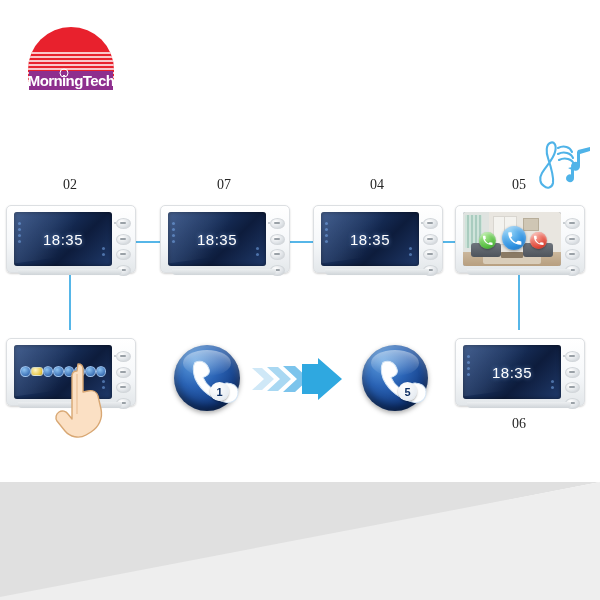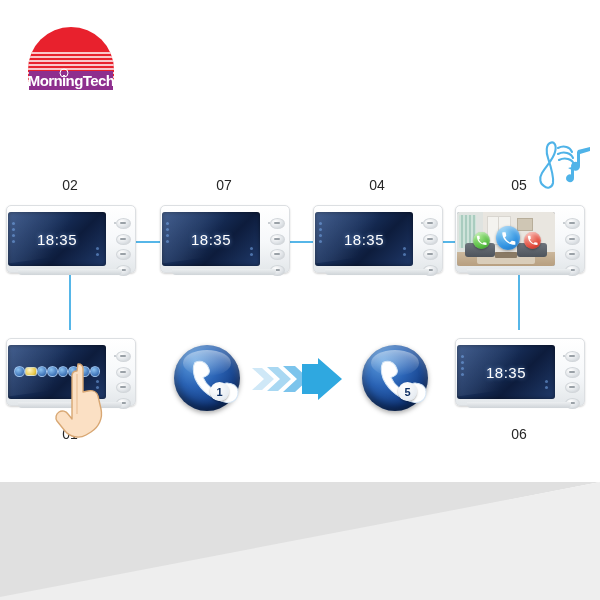--- a/index.html
+++ b/index.html
@@ -40,21 +40,21 @@
     position:absolute;left:0;top:0;width:128px;height:66px;border-radius:5px;
     background:linear-gradient(180deg,#ffffff 0%,#f6f8fa 55%,#e3e7ea 100%);
     border:1px solid #dcdfe2;
     box-shadow:0 1px 2px rgba(0,0,0,.18);
   }
   .mon .foot{
     position:absolute;left:12px;top:64px;width:104px;height:6px;border-radius:0 0 4px 4px;
     background:linear-gradient(180deg,#eceff1,#cfd4d8);
   }
   .mon .screen{
-    position:absolute;left:1px;top:6px;width:98px;height:54px;border-radius:3px;overflow:hidden;
+    position:absolute;left:7px;top:6px;width:98px;height:54px;border-radius:3px;overflow:hidden;
     background:linear-gradient(135deg,#2b4a80 0%,#18305c 38%,#0d1c3c 62%,#203a6b 100%);
     box-shadow:inset 0 0 4px rgba(0,0,0,.5);
   }
   .mon .screen .gleam{
     position:absolute;left:-20%;top:-40%;width:160%;height:120%;
     background:linear-gradient(128deg,rgba(255,255,255,.16) 0%,rgba(255,255,255,.05) 40%,rgba(255,255,255,0) 52%);
     transform:rotate(-8deg);
   }
   .mon .clock{
     position:absolute;left:0;top:0;width:98px;height:54px;
@@ -75,24 +75,24 @@
     border:1px solid #d2d6da;position:relative;
   }
   .mon .btns b::after{
     content:"";position:absolute;left:3px;top:3px;width:6px;height:2px;border-radius:1px;background:#9aa1a7;
   }
   .mon .leds{position:absolute;right:5px;top:4px;width:16px;height:5px;}
   .mon .leds i{display:inline-block;width:2px;height:2px;border-radius:50%;background:#b9bfc4;margin-right:2px;}
 
   .mon .label{
     position:absolute;left:0;width:128px;text-align:center;color:#262626;font-size:14px;
-    font-family:Liberation Sans, sans-serif;
+    font-family:Liberation Serif, serif;
   }
   .mon .label.top{top:-28px;}
-  .mon .label.bot{top:88px;}
+  .mon .label.bot{top:78px;}
 
   
   .roomscene{position:absolute;left:0;top:0;width:98px;height:54px;overflow:hidden;background:#e8e6e1;}
   .rs-wallL{position:absolute;left:0;top:0;width:26px;height:40px;background:#dfe3e0;}
   .rs-curtain{position:absolute;left:2px;top:3px;width:17px;height:33px;
     background:repeating-linear-gradient(90deg,#cfe3da 0 2px,#a9ccbf 2px 4px);border-radius:1px;}
   .rs-wall{position:absolute;left:26px;top:0;width:72px;height:40px;background:#e9e6e0;}
   .rs-window{position:absolute;left:30px;top:4px;width:22px;height:27px;background:#f4f3ef;border:1px solid #d9d6d0;}
   .rs-window:after{content:"";position:absolute;left:10px;top:0;width:1px;height:27px;background:#d9d6d0;}
   .rs-pic{position:absolute;left:60px;top:6px;width:14px;height:11px;background:#cfc6b4;border:1px solid #b7ad99;}

